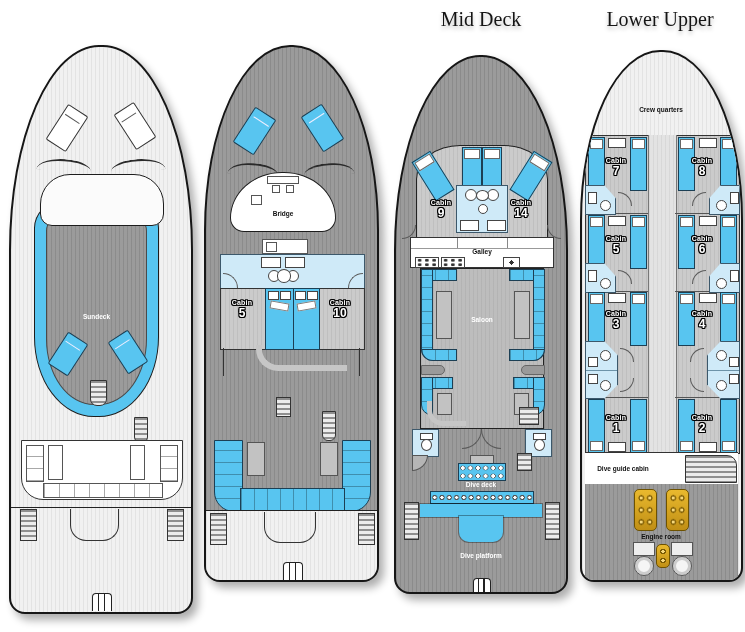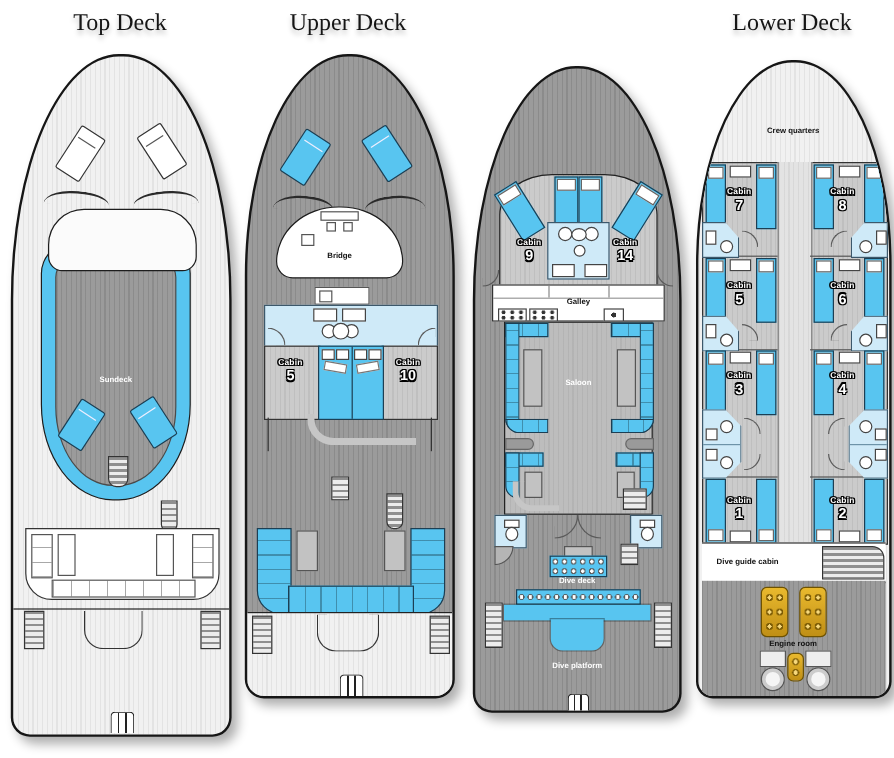--- a/index.html
+++ b/index.html
@@ -56,21 +56,20 @@
   .on-dark{color:#fff;}
   .on-light{color:#111;}
   .tiny-label{font-size:6.5px;}
 </style>
 </head>
 <body>
 
 <div id="canvas">
 
   <section class="boat" style="left:8px;width:184px;">
-    <h2 class="deck-title">Top Deck</h2>
     <div class="hull plank-light" style="left:1px;top:45px;width:180px;height:565px;border-radius:90px 90px 16px 16px / 205px 205px 16px 16px;">
       <div class="a lounger-w" style="left:44px;top:60px;width:22px;height:40px;transform:rotate(33deg);"></div>
       <div class="a lounger-w" style="left:112px;top:58px;width:22px;height:40px;transform:rotate(-33deg);"></div>
       <div class="a" style="left:26px;top:112px;width:54px;height:12px;border-top:2.5px solid #2a2a2a;border-radius:60% 40% 0 0/100% 60% 0 0;transform:rotate(8deg);"></div>
       <div class="a" style="left:100px;top:112px;width:54px;height:12px;border-top:2.5px solid #2a2a2a;border-radius:40% 60% 0 0/60% 100% 0 0;transform:rotate(-8deg);"></div>
 
       <div class="a" style="left:23px;top:155px;width:123px;height:213px;background:#58c5f0;border:1.5px solid #1d1d1d;border-radius:26px 26px 60px 60px/26px 26px 80px 80px;">
         <div class="a plank-dark" style="left:11px;top:11px;right:11px;bottom:11px;border:1px solid #4a4a4a;border-radius:17px 17px 48px 48px/17px 17px 66px 66px;">
           <span class="area-label on-dark tiny-label" style="left:50%;top:99px;">Sundeck</span>
           <div class="a lounger-b" style="left:9px;top:120px;width:22px;height:36px;transform:rotate(33deg);"></div>
@@ -93,21 +92,20 @@
 
       <div class="a" style="left:0;top:460px;width:180px;height:0;border-top:1.5px solid #222;"></div>
       <div class="a" style="left:59px;top:462px;width:47px;height:31px;border:1.5px solid #333;border-top:none;border-radius:0 0 16px 16px;"></div>
       <div class="a hatch" style="left:9px;top:462px;width:15px;height:30px;"></div>
       <div class="a hatch" style="left:156px;top:462px;width:15px;height:30px;"></div>
       <div class="a" style="left:81px;top:546px;width:18px;height:17px;background:#fff;border:1.5px solid #222;border-bottom:none;border-radius:4px 4px 0 0;background-image:linear-gradient(90deg,transparent 5px,#222 5px 6.5px,transparent 6.5px,transparent 11px,#222 11px 12.5px,transparent 12.5px);"></div>
     </div>
   </section>
 
   <section class="boat" style="left:202px;width:176px;">
-    <h2 class="deck-title">Upper Deck</h2>
     <div class="hull plank-dark" style="left:2px;top:45px;width:171px;height:533px;border-radius:86px 86px 16px 16px/185px 185px 16px 16px;">
       <div class="a lounger-b" style="left:36px;top:63px;width:23px;height:40px;transform:rotate(33deg);"></div>
       <div class="a lounger-b" style="left:104px;top:60px;width:23px;height:40px;transform:rotate(-33deg);"></div>
       <div class="a" style="left:22px;top:116px;width:50px;height:12px;border-top:2.5px solid #2a2a2a;border-radius:60% 40% 0 0/100% 60% 0 0;transform:rotate(8deg);"></div>
       <div class="a" style="left:98px;top:116px;width:50px;height:12px;border-top:2.5px solid #2a2a2a;border-radius:40% 60% 0 0/60% 100% 0 0;transform:rotate(-8deg);"></div>
 
       <div class="a" style="left:24px;top:125px;width:104px;height:58px;background:#fff;border:1.5px solid #1d1d1d;border-radius:52px 52px 14px 14px/46px 46px 14px 14px;">
         <div class="a table-w" style="left:36px;top:3px;width:30px;height:6px;"></div>
         <div class="a table-w" style="left:41px;top:12px;width:6px;height:6px;"></div>
         <div class="a table-w" style="left:55px;top:12px;width:6px;height:6px;"></div>
@@ -162,20 +160,21 @@
 
       <div class="a plank-light" style="left:0;top:463px;width:171px;height:70px;border-top:1.5px solid #222;"></div>
       <div class="a" style="left:58px;top:465px;width:50px;height:30px;border:1.5px solid #333;border-top:none;border-radius:0 0 16px 16px;"></div>
       <div class="a hatch" style="left:4px;top:466px;width:15px;height:30px;"></div>
       <div class="a hatch" style="left:152px;top:466px;width:15px;height:30px;"></div>
       <div class="a" style="left:77px;top:515px;width:18px;height:17px;background:#fff;border:1.5px solid #222;border-bottom:none;border-radius:4px 4px 0 0;background-image:linear-gradient(90deg,transparent 5px,#222 5px 6.5px,transparent 6.5px,transparent 11px,#222 11px 12.5px,transparent 12.5px);"></div>
     </div>
   </section>
 
   <section class="boat" style="left:392px;width:178px;">
+    <h2 class="deck-title">Mid Deck</h2>
     <div class="hull plank-dark" style="left:2px;top:55px;width:170px;height:535px;border-radius:86px 86px 16px 16px/195px 195px 16px 16px;">
 
       <div class="a plank-mid" style="left:20px;top:88px;width:130px;height:100px;border:1.5px solid #222;border-radius:44px 44px 0 0/34px 34px 0 0;"></div>
       <div class="a bed" style="left:26px;top:96px;width:20px;height:44px;transform:rotate(-32deg);">
           <div class="pillow-t"></div>
         </div>
       <div class="a bed" style="left:124px;top:96px;width:20px;height:44px;transform:rotate(32deg);">
           <div class="pillow-t"></div>
         </div>
       <div class="a bed" style="left:66px;top:90px;width:18px;height:42px;">
@@ -256,21 +255,21 @@
       <div class="a" style="left:24px;top:447px;width:122px;height:13px;background:#58c5f0;box-shadow:0 0 0 1px rgba(0,0,0,.35);"></div>
       <div class="a" style="left:63px;top:459px;width:44px;height:26px;background:#58c5f0;box-shadow:0 0 0 1px rgba(0,0,0,.35);border-radius:0 0 10px 10px;"></div>
       <div class="a hatch" style="left:8px;top:445px;width:13px;height:36px;"></div>
       <div class="a hatch" style="left:149px;top:445px;width:13px;height:36px;"></div>
       <span class="area-label on-dark tiny-label" style="left:85px;top:496px;">Dive platform</span>
       <div class="a" style="left:77px;top:521px;width:16px;height:14px;background:#fff;border:1.5px solid #222;border-bottom:none;border-radius:4px 4px 0 0;background-image:linear-gradient(90deg,transparent 4px,#222 4px 5.5px,transparent 5.5px,transparent 9.5px,#222 9.5px 11px,transparent 11px);"></div>
     </div>
   </section>
 
   <section class="boat" style="left:578px;width:164px;">
-    <h2 class="deck-title">Lower Deck</h2>
+    <h2 class="deck-title">Lower Upper</h2>
     <div class="hull plank-light" style="left:2px;top:50px;width:159px;height:528px;border-radius:80px 80px 14px 14px/170px 170px 14px 14px;">
       <span class="area-label on-light tiny-label" style="left:79px;top:55px;">Crew quarters</span>
 
       <div class="a plank-mid" style="left:3px;top:83px;width:153px;height:317px;border:1px solid #333;"></div>
       <div class="a plank-corr" style="left:66px;top:83px;width:27px;height:317px;border-left:1px solid #777;border-right:1px solid #777;"></div>
 
       <div class="a wall" style="left:3px;top:161px;width:63px;"></div>
       <div class="a wall" style="left:93px;top:161px;width:63px;"></div>
       <div class="a wall" style="left:3px;top:239px;width:63px;"></div>
       <div class="a wall" style="left:93px;top:239px;width:63px;"></div>

